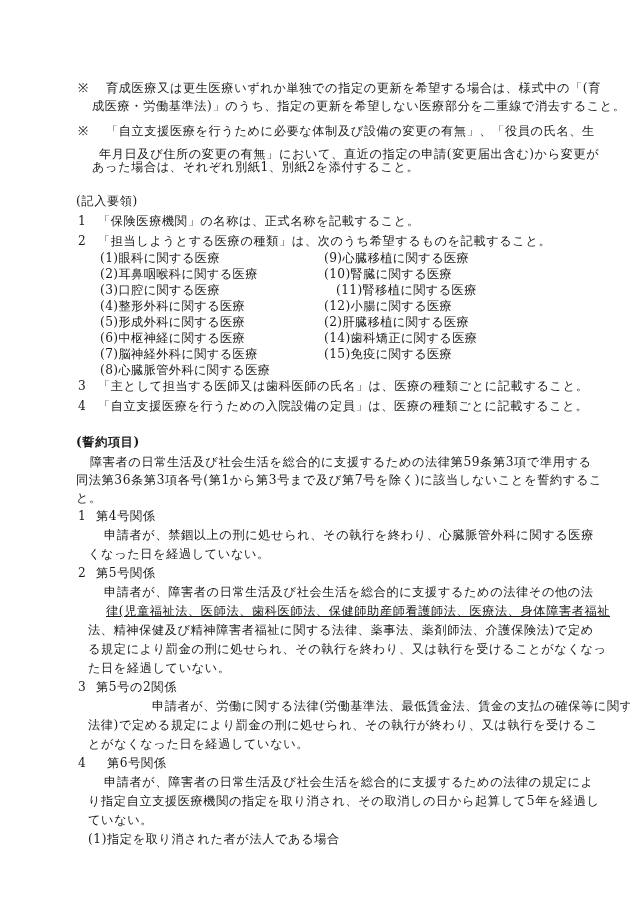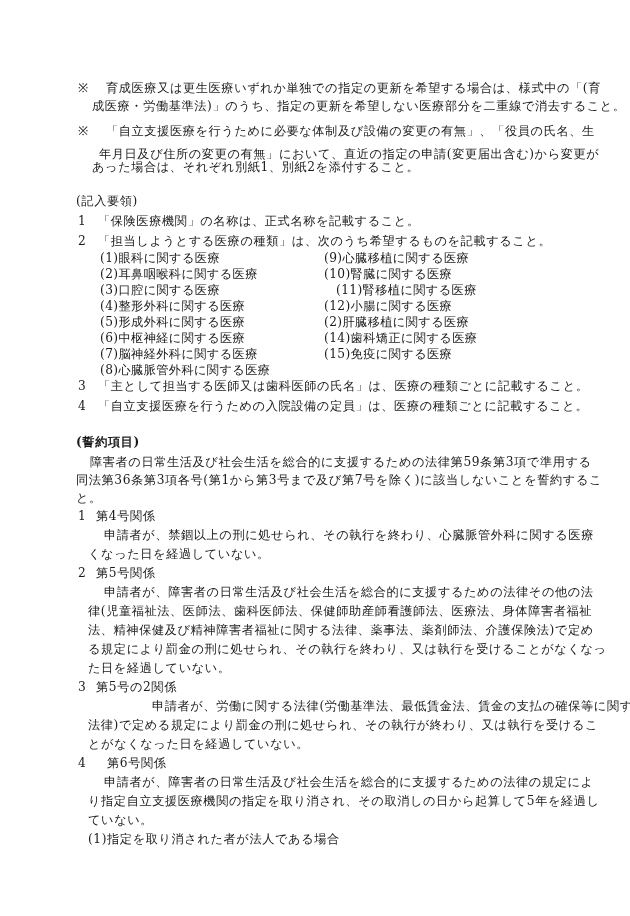--- a/index.html
+++ b/index.html
@@ -72,21 +72,21 @@
     <span class="line" style="top:490px;left:76px;">と。</span>
 
     <span class="line" style="top:508px;left:78px;">1</span>
     <span class="line" style="top:508px;left:96px;">第4号関係</span>
     <span class="line" style="top:527px;left:104px;">申請者が、禁錮以上の刑に処せられ、その執行を終わり、心臓脈管外科に関する医療</span>
     <span class="line" style="top:546px;left:88px;">くなった日を経過していない。</span>
 
     <span class="line" style="top:565px;left:78px;">2</span>
     <span class="line" style="top:565px;left:96px;">第5号関係</span>
     <span class="line" style="top:584px;left:104px;">申請者が、障害者の日常生活及び社会生活を総合的に支援するための法律その他の法</span>
-    <span class="line" style="top:603px;left:88px;">律(児童福祉法、医師法、歯科医師法、保健師助産師看護師法、医療法、身体障害者福祉</span>
+    <span class="line" style="top:603px;left:106px;text-decoration:underline;">律(児童福祉法、医師法、歯科医師法、保健師助産師看護師法、医療法、身体障害者福祉</span>
     <span class="line" style="top:622px;left:88px;">法、精神保健及び精神障害者福祉に関する法律、薬事法、薬剤師法、介護保険法)で定め</span>
     <span class="line" style="top:641px;left:88px;">る規定により罰金の刑に処せられ、その執行を終わり、又は執行を受けることがなくなっ</span>
     <span class="line" style="top:660px;left:88px;">た日を経過していない。</span>
 
     <span class="line" style="top:679px;left:78px;">3</span>
     <span class="line" style="top:679px;left:96px;">第5号の2関係</span>
     <span class="line" style="top:698px;left:104px;margin-left:48px;">申請者が、労働に関する法律(労働基準法、最低賃金法、賃金の支払の確保等に関する</span>
     <span class="line" style="top:717px;left:88px;">法律)で定める規定により罰金の刑に処せられ、その執行が終わり、又は執行を受けるこ</span>
     <span class="line" style="top:736px;left:88px;">とがなくなった日を経過していない。</span>
 

